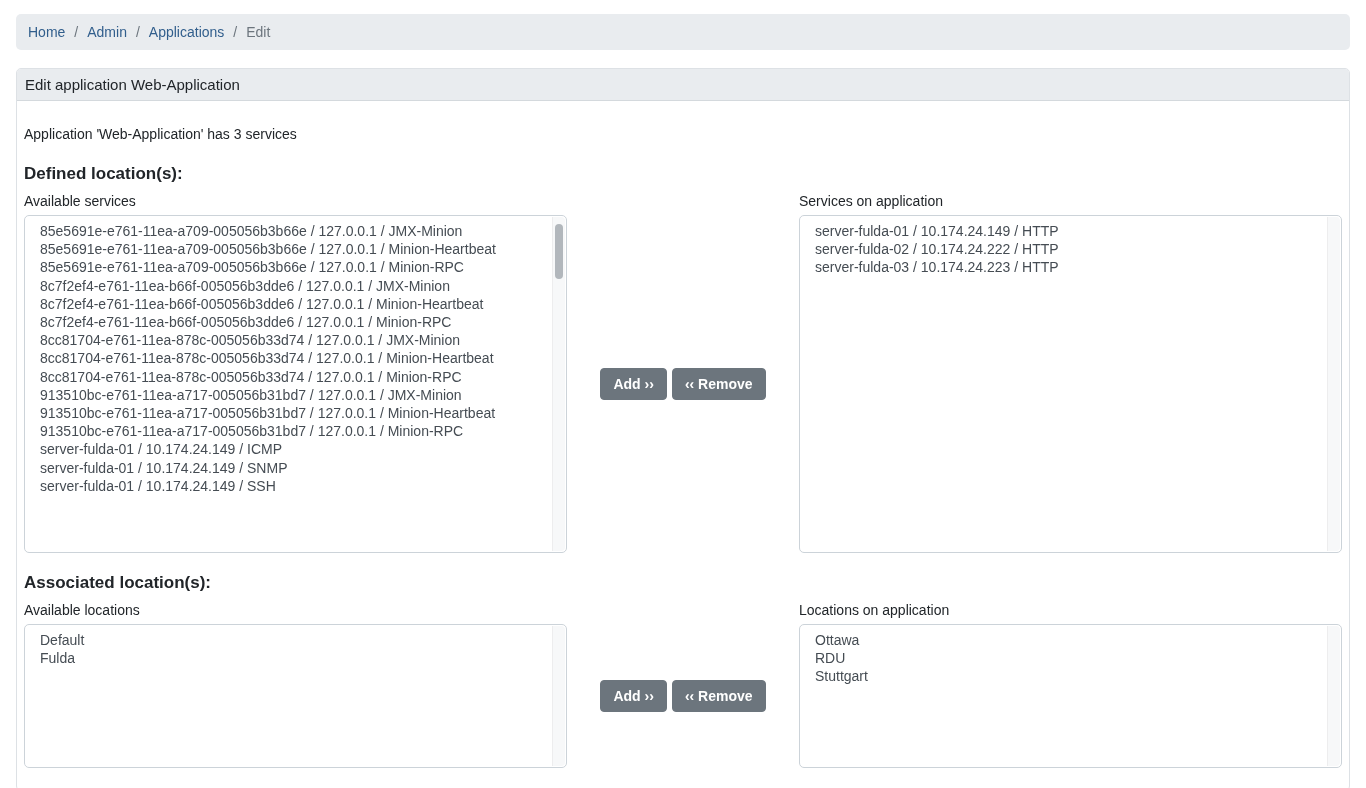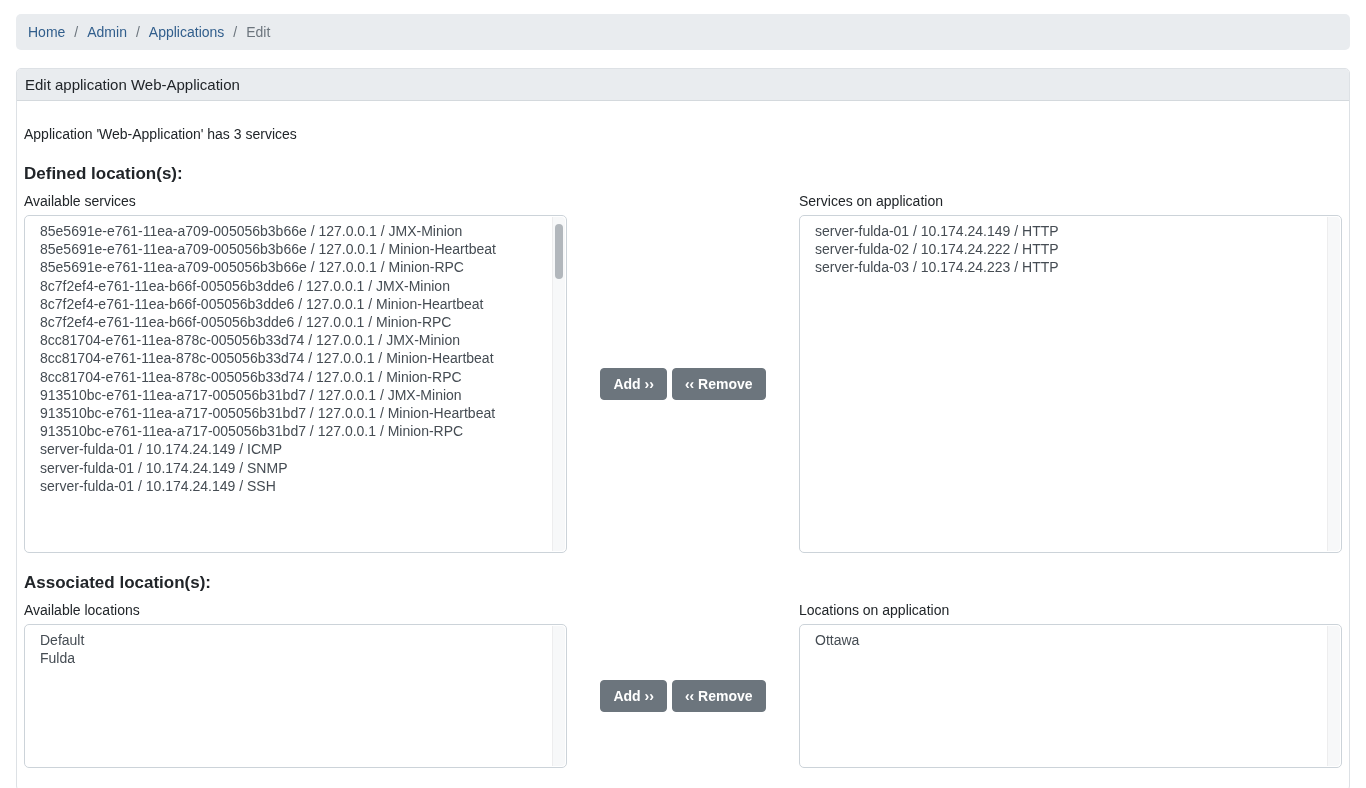--- a/index.html
+++ b/index.html
@@ -204,20 +204,22 @@
         </div>
         <div class="col-middle">
           <button class="btn">Add ››</button>
           <button class="btn">‹‹ Remove</button>
         </div>
         <div class="col-side">
           <div class="col-label">Locations on application</div>
           <div class="listbox short">
             <div class="options">
                 <div class="list-option">Ottawa</div>
+                <div class="list-option">RDU</div>
+                <div class="list-option">Stuttgart</div>
               </div>
             <div class="scrollbar-track"></div>
           </div>
         </div>
       </div>
 
     </div>
   </section>
 
 </div>

